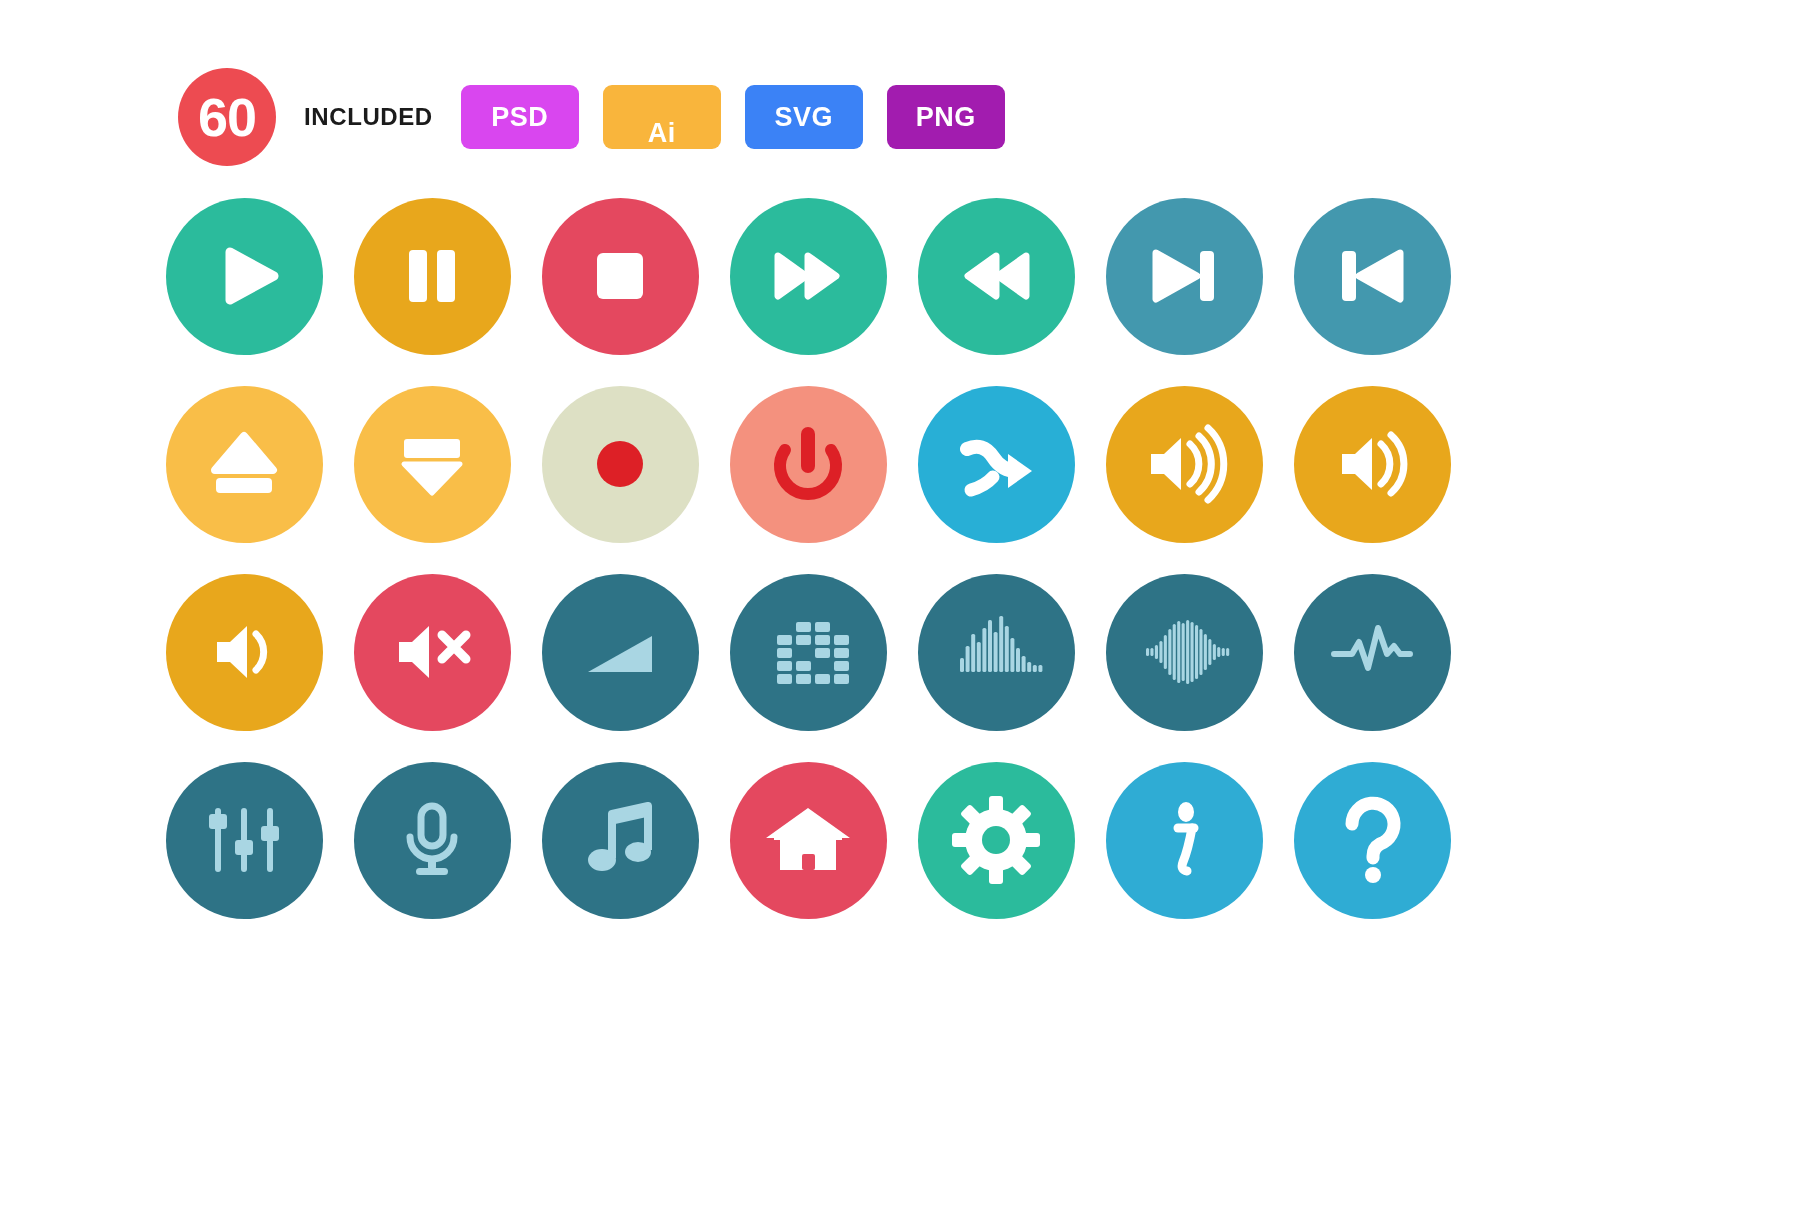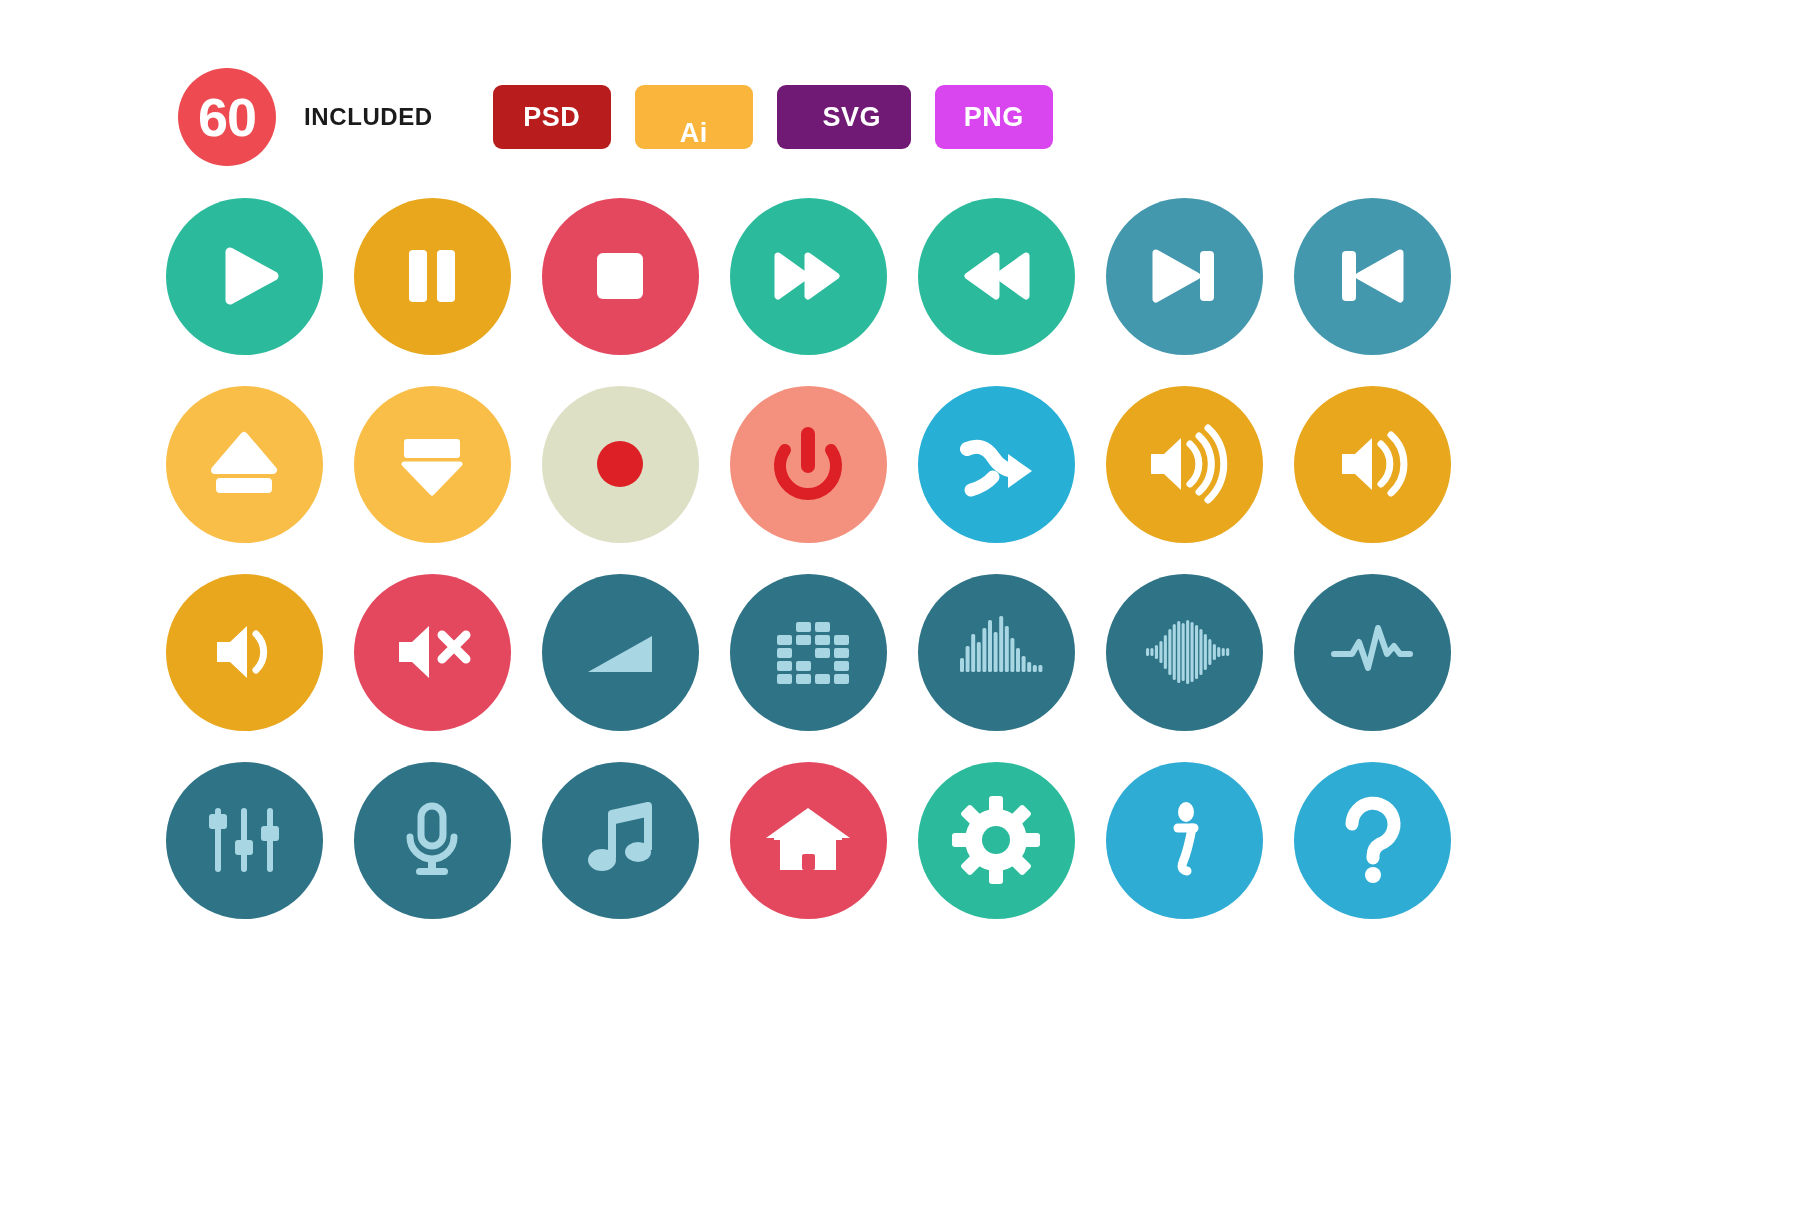--- a/index.html
+++ b/index.html
@@ -78,30 +78,30 @@
   <div class="header">
 
     <div class="count-badge" style="background: rgb(237, 75, 81);">
       <span>60</span>
     </div>
 
 
     <div class="included">INCLUDED</div>
 
     <div class="badges">
-      <div class="fmt-badge" style="background: #b91c1c; margin-left: 32px;">
+      <div class="fmt-badge" style="background: #d946ef;">
         <span>PSD</span>
       </div>
       <div class="fmt-badge" style="background: rgb(249, 181, 60); align-items: flex-end;">
         <span>Ai</span>
       </div>
-      <div class="fmt-badge" style="background: #701a75; padding-left: 16px;">
+      <div class="fmt-badge" style="background: #3b82f6;">
         <span>SVG</span>
       </div>
-      <div class="fmt-badge" style="background: #d946ef;">
+      <div class="fmt-badge" style="background: #a21caf;">
         <span>PNG</span>
       </div>
     </div>
   </div>
 
   <div class="grid">
       <div class="cell">
         <div class="circle" title="Play" style="background: rgb(43, 187, 156);">
           <svg width="100" height="100" viewBox="0 0 100 100">
             <polygon points="36,26 80,50 36,74" fill="#FFFFFF" stroke="#FFFFFF" stroke-width="9" stroke-linejoin="round"></polygon>

